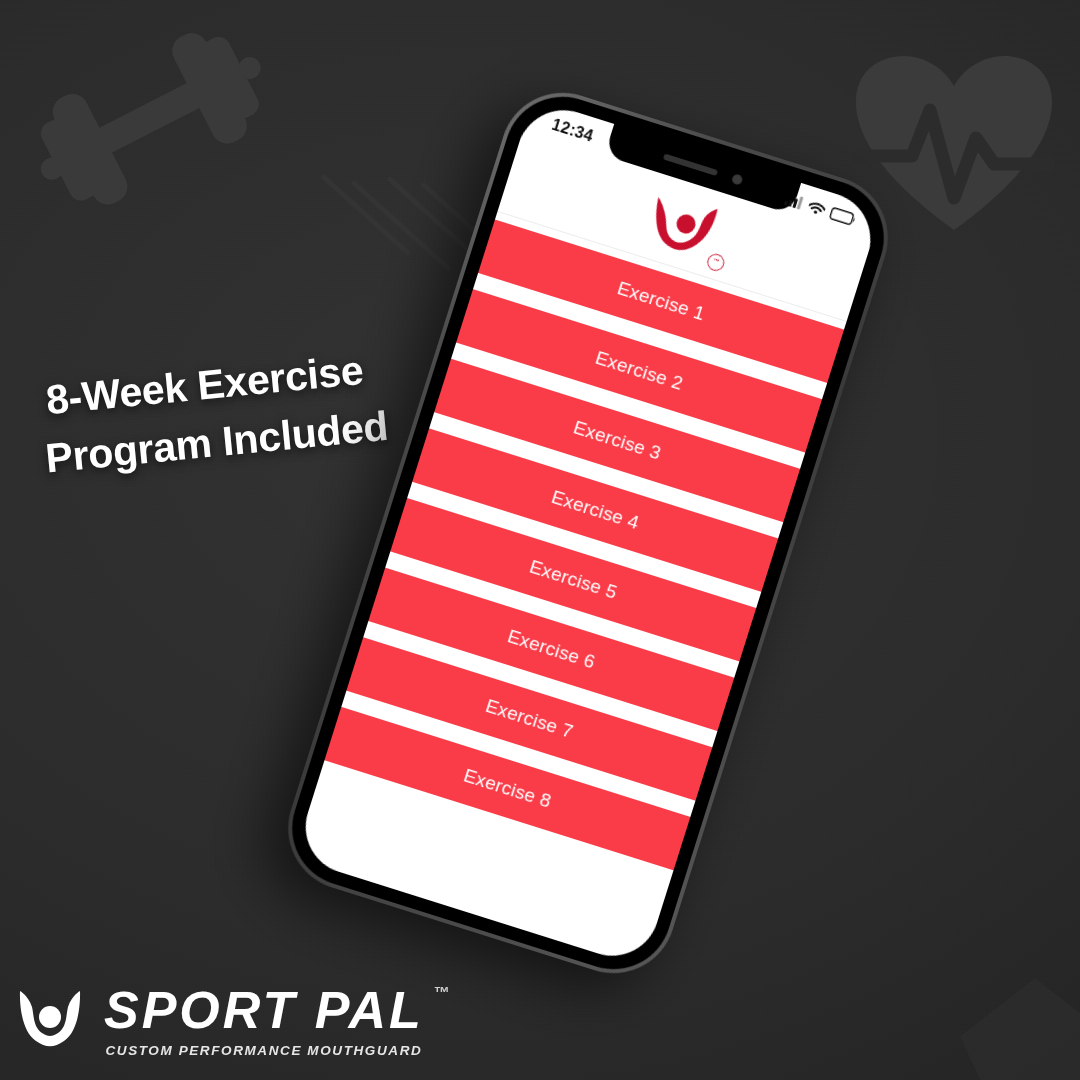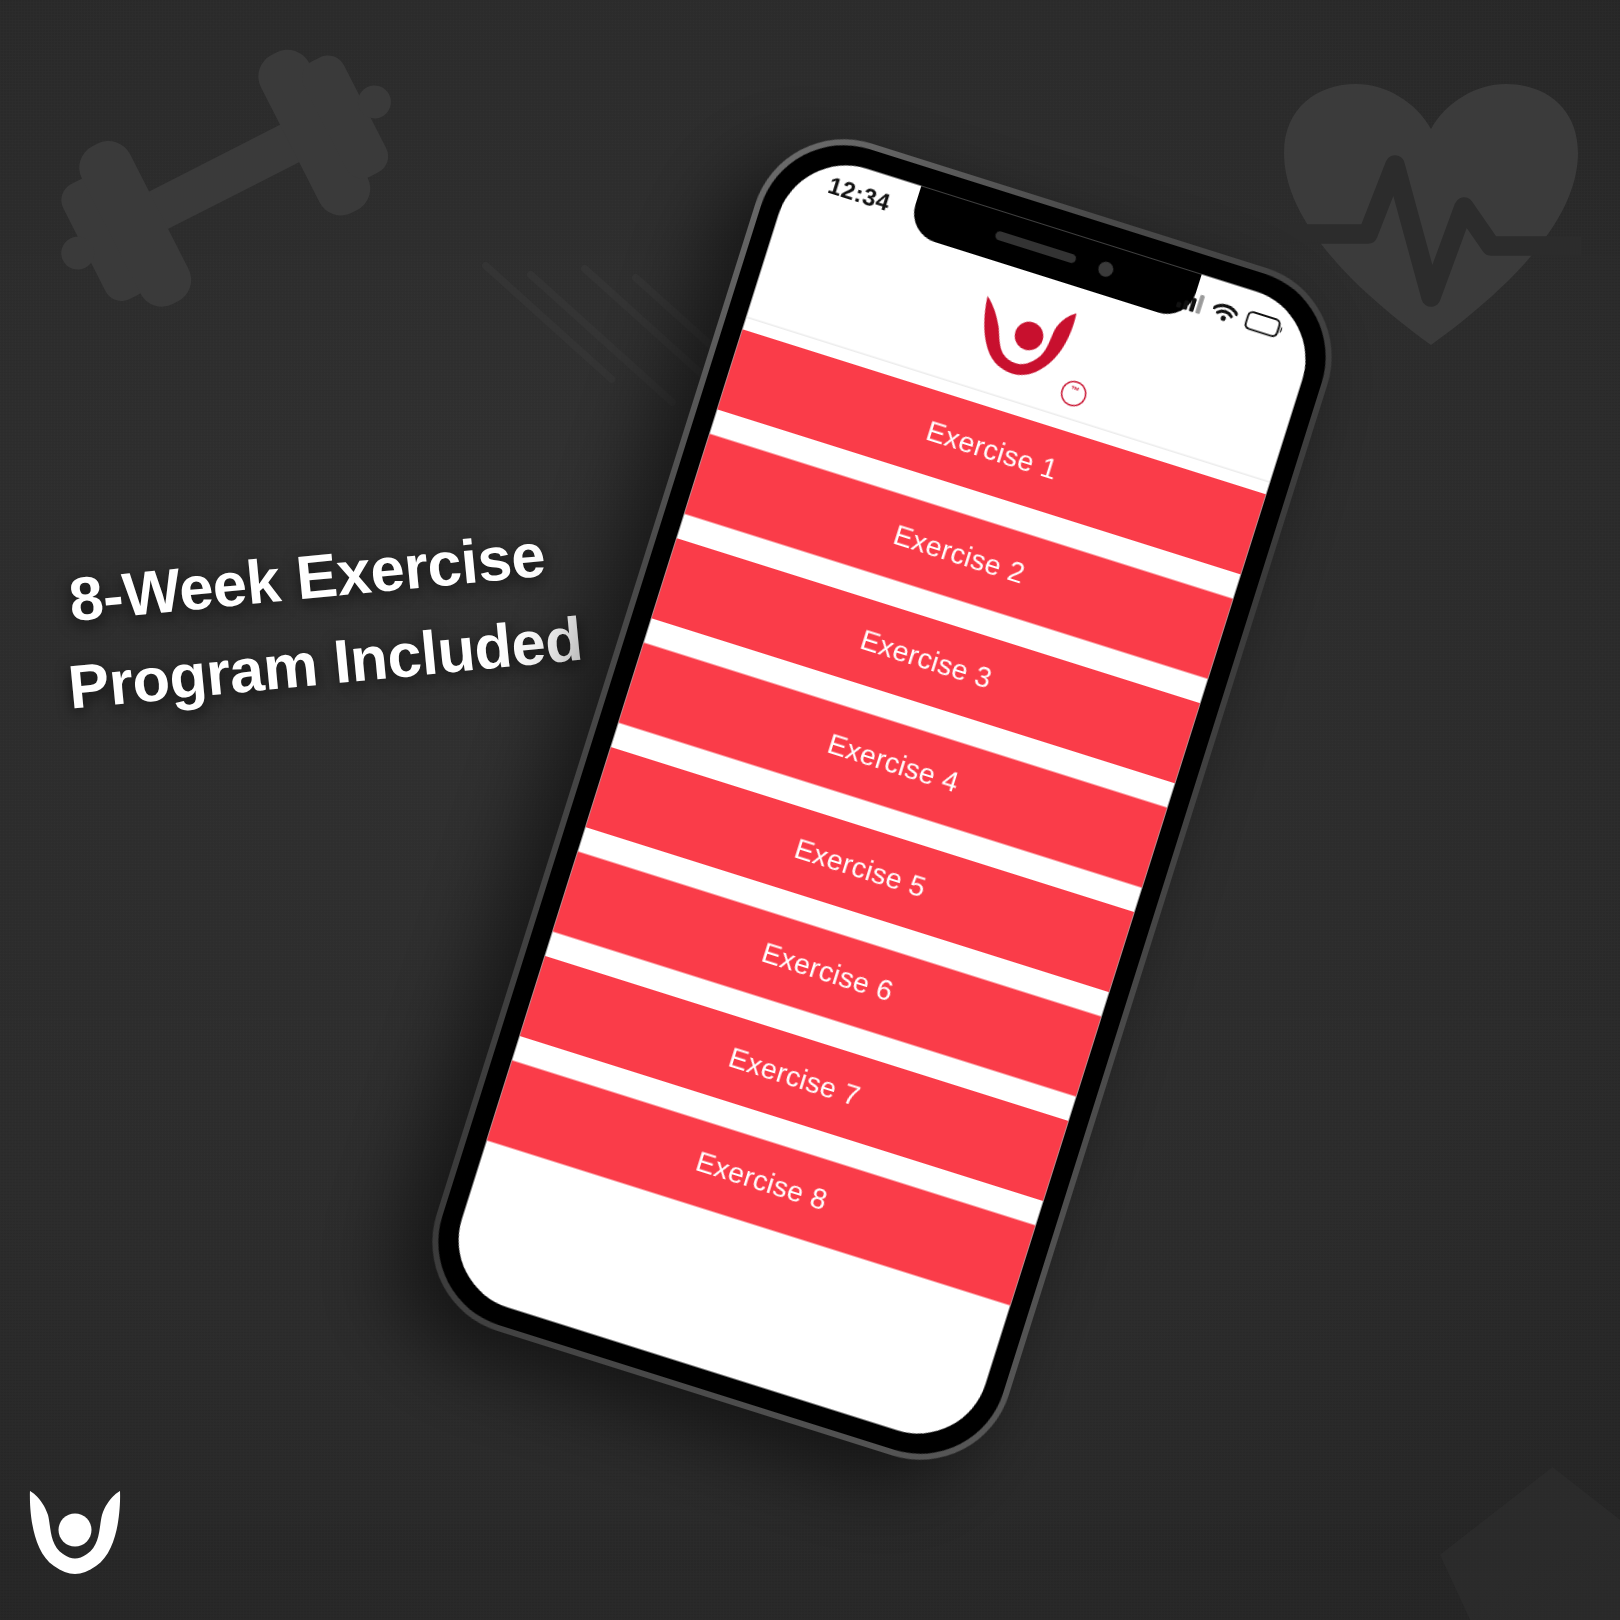--- a/index.html
+++ b/index.html
@@ -285,20 +285,25 @@
     <span class="l1">8-Week Exercise</span>
     <span class="l2">Program Included</span>
   </div>
 
   <div id="brand">
     <div id="brand-mark">
       <svg viewBox="0 0 72 70" xmlns="http://www.w3.org/2000/svg">
         <path d="M6 6 C 6 6, 4 44, 22 56 C 32 63, 40 63, 50 56 C 68 44, 66 6, 66 6 C 66 6, 58 10, 54 22 C 52 30, 53 42, 44 48 C 38 52, 34 52, 28 48 C 19 42, 20 30, 18 22 C 14 10, 6 6, 6 6 Z" fill="#ffffff"></path>
         <circle cx="36" cy="32" r="11" fill="#ffffff"></circle>
       </svg>
+    </div>
+    <div id="brand-text">
+      <div id="brand-name">SPORT PAL</div>
+      <div id="brand-tm">™</div>
+      <div id="brand-tagline">CUSTOM PERFORMANCE MOUTHGUARD</div>
     </div>
   </div>
 
   <div id="phone-wrap">
     <div id="phone-frame">
       <div id="phone-body">
         <div id="phone-screen">
 
           <div id="notch">
             <span id="notch-speaker"></span>

